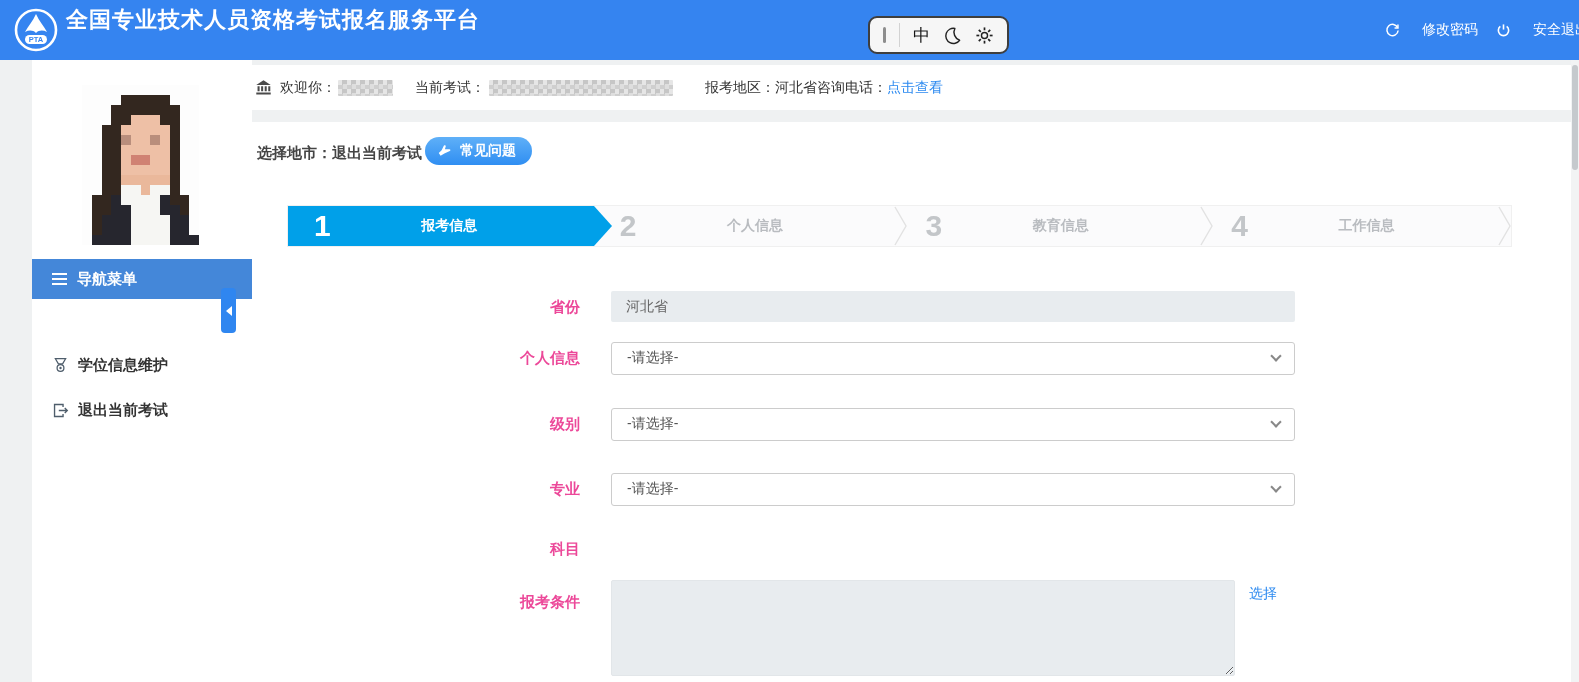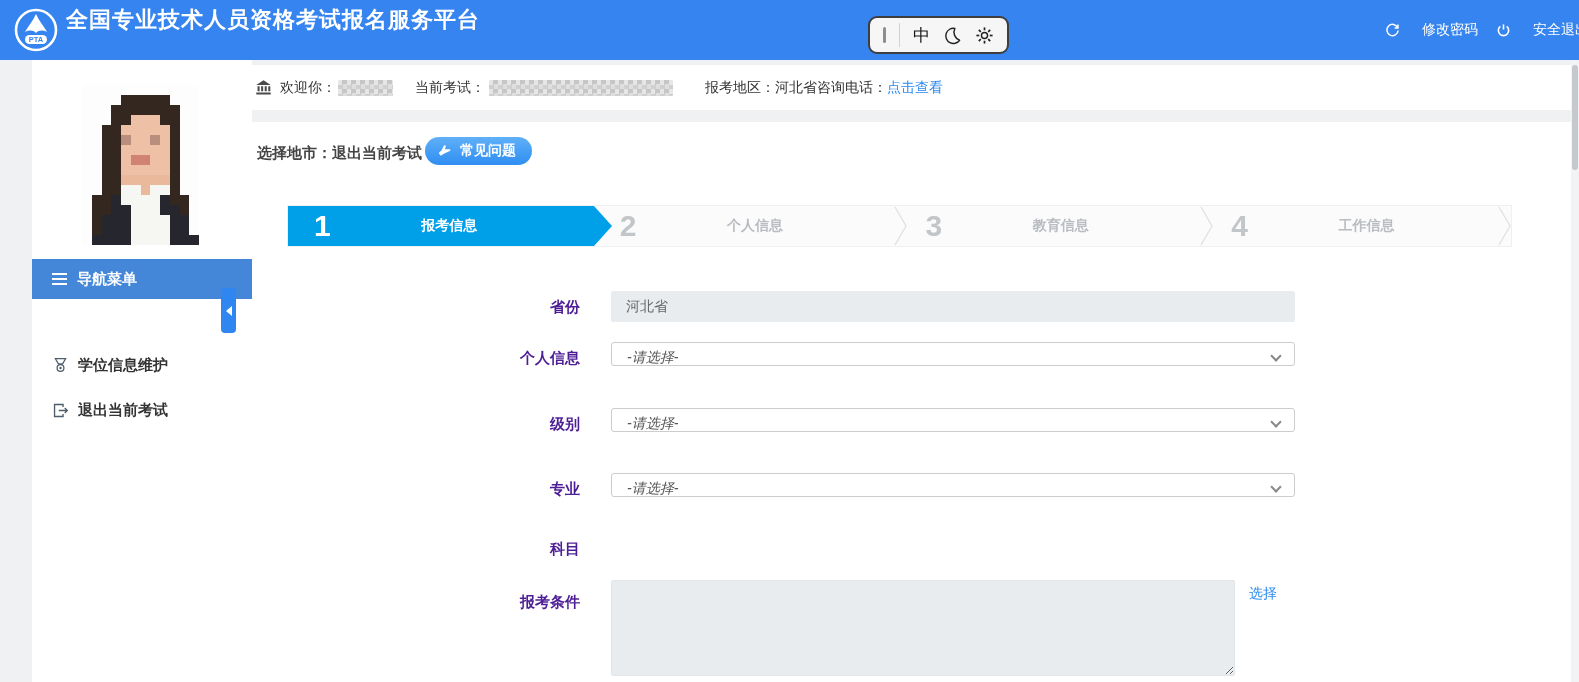--- a/index.html
+++ b/index.html
@@ -53,23 +53,23 @@
   .step { position:relative; flex:1 1 0; display:flex; align-items:center; cursor:pointer; }
   .step .num { font-size:30px; font-weight:700; color:#c3c6c9; margin-left:26px; line-height:1; }
   .step .slabel { flex:1; text-align:center; font-size:14px; font-weight:700; color:#b9bcc0; margin-right:26px; }
   .step.active { background:#00a0e9; z-index:2; }
   .step.active::after { content:''; position:absolute; left:100%; top:0; border-left:18px solid #00a0e9; border-top:20px solid transparent; border-bottom:20px solid transparent; }
   .step.active .num, .step.active .slabel { color:#fff; }
   .wiz-chev { position:absolute; top:0; height:40px; width:14px; pointer-events:none; }
 
   
   .form-row { position:absolute; left:0; width:1334px; }
-  .flabel { position:absolute; left:193px; width:150px; text-align:right; font-size:15px; font-weight:700; color:#4c1d95; line-height:31px; }
+  .flabel { position:absolute; left:193px; width:150px; text-align:right; font-size:15px; font-weight:700; color:#ec4899; line-height:31px; }
   .field-ro { position:absolute; left:374px; width:684px; height:31px; background:#e8ecef; border-radius:2px; font-size:14px; color:#666; line-height:31px; padding-left:15px; }
-  .sel { position:absolute; left:374px; width:684px; height:24px; background:#fff; border:1px solid #ccc; border-radius:3px; font-size:14px; color:#555; line-height:29px; padding-left:15px; cursor:pointer;font-style:italic; }
+  .sel { position:absolute; left:374px; width:684px; height:33px; background:#fff; border:1px solid #ccc; border-radius:3px; font-size:14px; color:#555; line-height:29px; padding-left:15px; cursor:pointer; }
   .sel .chev { position:absolute; right:14px; top:9px; width:8px; height:8px; border-right:2px solid #888; border-bottom:2px solid #888; transform:rotate(45deg); }
   .cond-textarea { position:absolute; left:374px; top:0; width:624px; height:96px; background:#e8ecef; border:1px solid #e2e6e9; border-radius:2px; resize:both; font-family:inherit; font-size:14px; color:#555; padding:6px 10px; outline:none; }
   .cond-link { position:absolute; left:1012px; top:5px; font-size:14px; }
 
   
   .scrollbar { position:absolute; right:0; top:60px; width:8px; height:622px; background:#f2f3f4; z-index:30; }
   .scroll-thumb { position:absolute; left:1px; top:5px; width:6px; height:105px; background:#c5c9cd; border-radius:3px; cursor:pointer; }
 </style>
 </head>
 <body>

